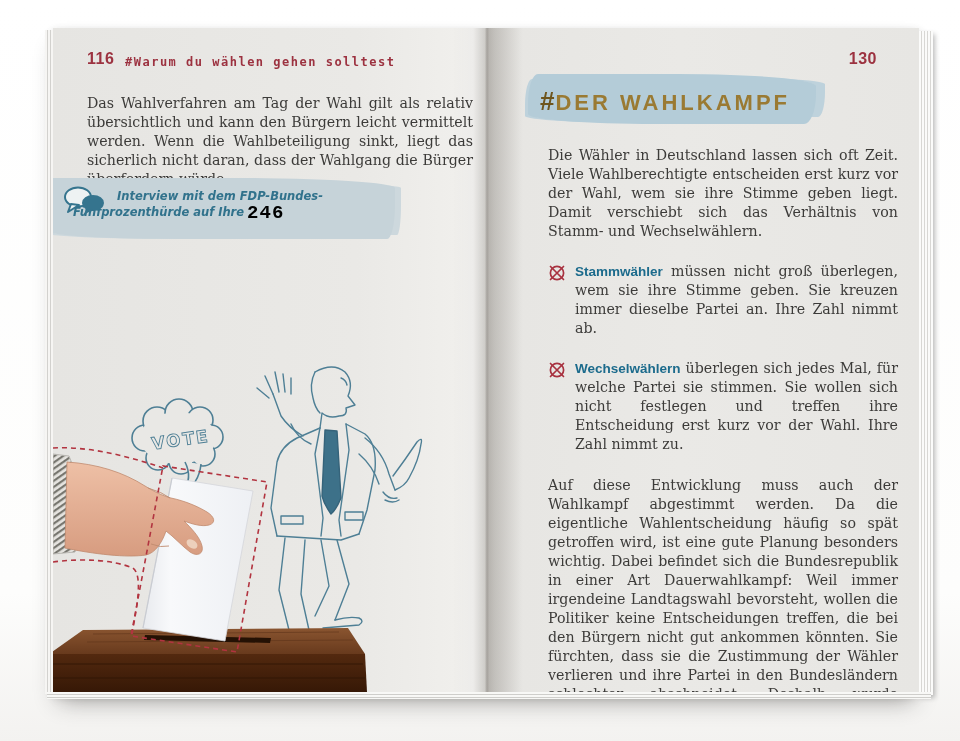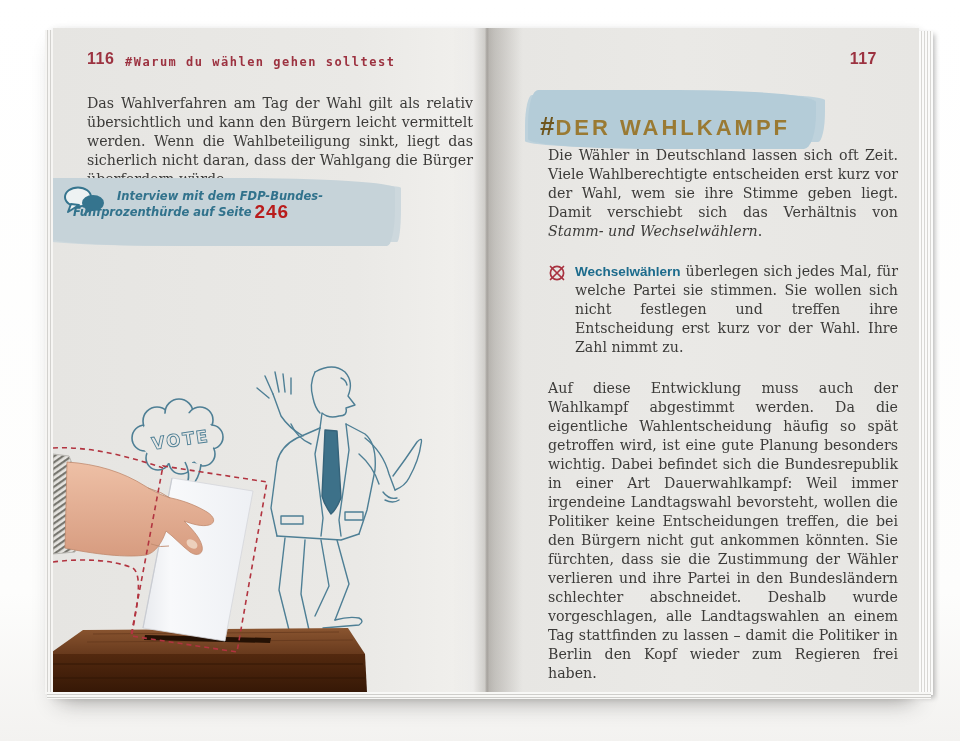--- a/index.html
+++ b/index.html
@@ -56,53 +56,53 @@
     font-family:"DejaVu Sans Mono", monospace;
     font-size:12px; font-weight:700; letter-spacing:1.5px; color:#9c3240;
   }
   .body-text {
     font-size:14.2px; line-height:19px; color:#3c3b39;
     text-align:justify; hyphens:auto;
   }
   
   .intro-block { position:absolute; left:34px; top:66px; width:386px; }
   .callout {
-    position:absolute; left:-6px; top:150px; width:348px; padding:10px 14px 26px 18px;
+    position:absolute; left:-6px; top:150px; width:348px; padding:10px 14px 18px 18px;
     background:#c6d3d9; border-radius:6px 46% 8px 40%/60% 10px 55% 8px;
     box-shadow:10px 0 0 -4px #cdd8dd, -4px 2px 0 -2px #cdd8dd;
     font-family:"DejaVu Sans", sans-serif;
     font-size:11.5px; font-weight:700; font-style:italic; line-height:16px;
     color:#31728c; text-align:center;
   }
   .callout .page-ref {
-    font-style:normal; font-size:19px; color:#b91c1c; letter-spacing:1px;
-    vertical-align:-2px; padding-left:3px; font-family:Liberation Sans, sans-serif;
+    font-style:normal; font-size:19px; color:#000000; letter-spacing:1px;
+    vertical-align:-2px; padding-left:3px; font-family:Liberation Mono, monospace;
   }
   .callout-icon { position:absolute; left:16px; top:8px; }
   .callout-line1 { display:block; padding-left:52px; text-align:left; }
   .callout-line2,.callout-line3 { display:block; text-align:left; padding-left:8px; }
   
   .section-header {
-    position:absolute; left:42px; top:62px; padding:21px 26px 7px 12px;
+    position:absolute; left:42px; top:46px; padding:12px 26px 7px 12px;
     background:#b4ccd8;
     border-radius:10px 48% 12px 44%/58% 12px 60% 10px;
     box-shadow:14px -2px 0 -5px #bed2dc, -6px 2px 0 -3px #bed2dc;
   }
   .section-header .hash {
     font-family:"Liberation Sans", sans-serif; font-weight:700;
     font-size:26px; color:#6e551d; letter-spacing:1px;
   }
   .section-header .title-text {
     font-family:"Liberation Sans", sans-serif; font-weight:700;
     font-size:22px; letter-spacing:3px; color:#9a7a33;
   }
   .right-body { position:absolute; left:62px; top:118px; width:350px; }
   .para { margin-top:19px; }
   .para:first-child { margin-top:0; }
-  .italic { font-style:italic; }
+  .italic { }
   .bullet-item { position:relative; padding-left:27px; margin-top:21px; }
   .bullet-item .vote-mark { position:absolute; left:0; top:2px; }
   .bullet-label {
     font-family:"Liberation Sans", sans-serif; font-weight:700;
     font-size:13.5px; color:#1c6b8c;
   }
   
   #illustration { position:absolute; left:0; top:330px; width:433px; height:334px; }
 </style>
 </head>
@@ -122,21 +122,21 @@
     <div class="callout">
       <span class="callout-icon">
         <svg width="44" height="30" viewBox="0 0 44 30">
           <ellipse cx="15" cy="11" rx="13" ry="9.5" fill="#eef2f3" stroke="#35748e" stroke-width="2"></ellipse>
           <path d="M8,18 L5,26 L16,19 Z" fill="#eef2f3" stroke="#35748e" stroke-width="2" stroke-linejoin="round"></path>
           <ellipse cx="30" cy="17" rx="11" ry="8" fill="#35748e"></ellipse>
           <path d="M24,23 L20,29 L30,24 Z" fill="#35748e"></path>
         </svg>
       </span>
       <span class="callout-line1">Interview mit dem FDP-Bundes-</span>
-      <span class="callout-line3"><span>Fünfprozenthürde auf Seite</span><span class="page-ref">246</span></span>
+      <span class="callout-line3"><span>Fünfprozenthürde auf Ihre</span><span class="page-ref">246</span></span>
     </div>
 
     <svg id="illustration" viewBox="0 0 433 334">
       <defs>
         <pattern id="sleeveStripes" width="5" height="5" patternUnits="userSpaceOnUse" patternTransform="rotate(55)">
           <rect width="5" height="5" fill="#e6e4e0"></rect>
           <rect width="2.2" height="5" fill="#77766f"></rect>
         </pattern>
         <linearGradient id="boxTop" x1="0" y1="0" x2="0" y2="1">
           <stop offset="0" stop-color="#8a5530"></stop>
@@ -231,31 +231,40 @@
         <path d="M0,90 C35,88 75,98 110,110"></path>
         <path d="M0,204 C30,200 60,202 80,210 C90,218 84,248 79,276"></path>
       </g>
 
       <path d="M-4,296 L312,296 L314,334 L-6,334 Z" fill="url(#boxFront)"></path>
       <path d="M0,306 L310,306 M-2,320 L312,320" stroke="#2c1405" stroke-width="1.5" opacity=".5"></path>
     </svg>
   </div>
 
   <div class="page page-right">
-    <div class="page-num" style="right:42px">117</div>
+    <div class="page-num" style="right:42px">130</div>
 
     <div class="section-header">
       <span class="hash">#</span><span class="title-text">DER WAHLKAMPF</span>
     </div>
 
     <div class="right-body">
       <div class="para body-text">
         <span>Die Wähler in Deutschland lassen sich oft Zeit. Viele Wahlberechtigte entscheiden erst kurz vor der Wahl, wem sie ihre Stimme geben liegt. Damit verschiebt sich das Verhältnis von </span><span class="italic">Stamm- und Wechselwählern</span><span>.</span>
       </div>
 
+      <div class="bullet-item body-text">
+        <span class="vote-mark">
+          <svg width="18" height="18" viewBox="0 0 18 18" fill="none" stroke="#a83240" stroke-width="1.7" stroke-linecap="round">
+            <circle cx="9" cy="9" r="6.6"></circle>
+            <path d="M2.5,2.5 L15.5,15.5 M15.5,2.5 L2.5,15.5"></path>
+          </svg>
+        </span>
+        <span class="bullet-label">Stammwähler</span><span> müssen nicht groß überlegen, wem sie ihre Stimme geben. Sie kreuzen immer dieselbe Partei an. Ihre Zahl nimmt ab.</span>
+      </div>
 
       <div class="bullet-item body-text">
         <span class="vote-mark">
           <svg width="18" height="18" viewBox="0 0 18 18" fill="none" stroke="#a83240" stroke-width="1.7" stroke-linecap="round">
             <circle cx="9" cy="9" r="6.6"></circle>
             <path d="M2.5,2.5 L15.5,15.5 M15.5,2.5 L2.5,15.5"></path>
           </svg>
         </span>
         <span class="bullet-label">Wechselwählern</span><span> überlegen sich jedes Mal, für welche Partei sie stimmen. Sie wollen sich nicht festlegen und treffen ihre Entscheidung erst kurz vor der Wahl. Ihre Zahl nimmt zu.</span>
       </div>

